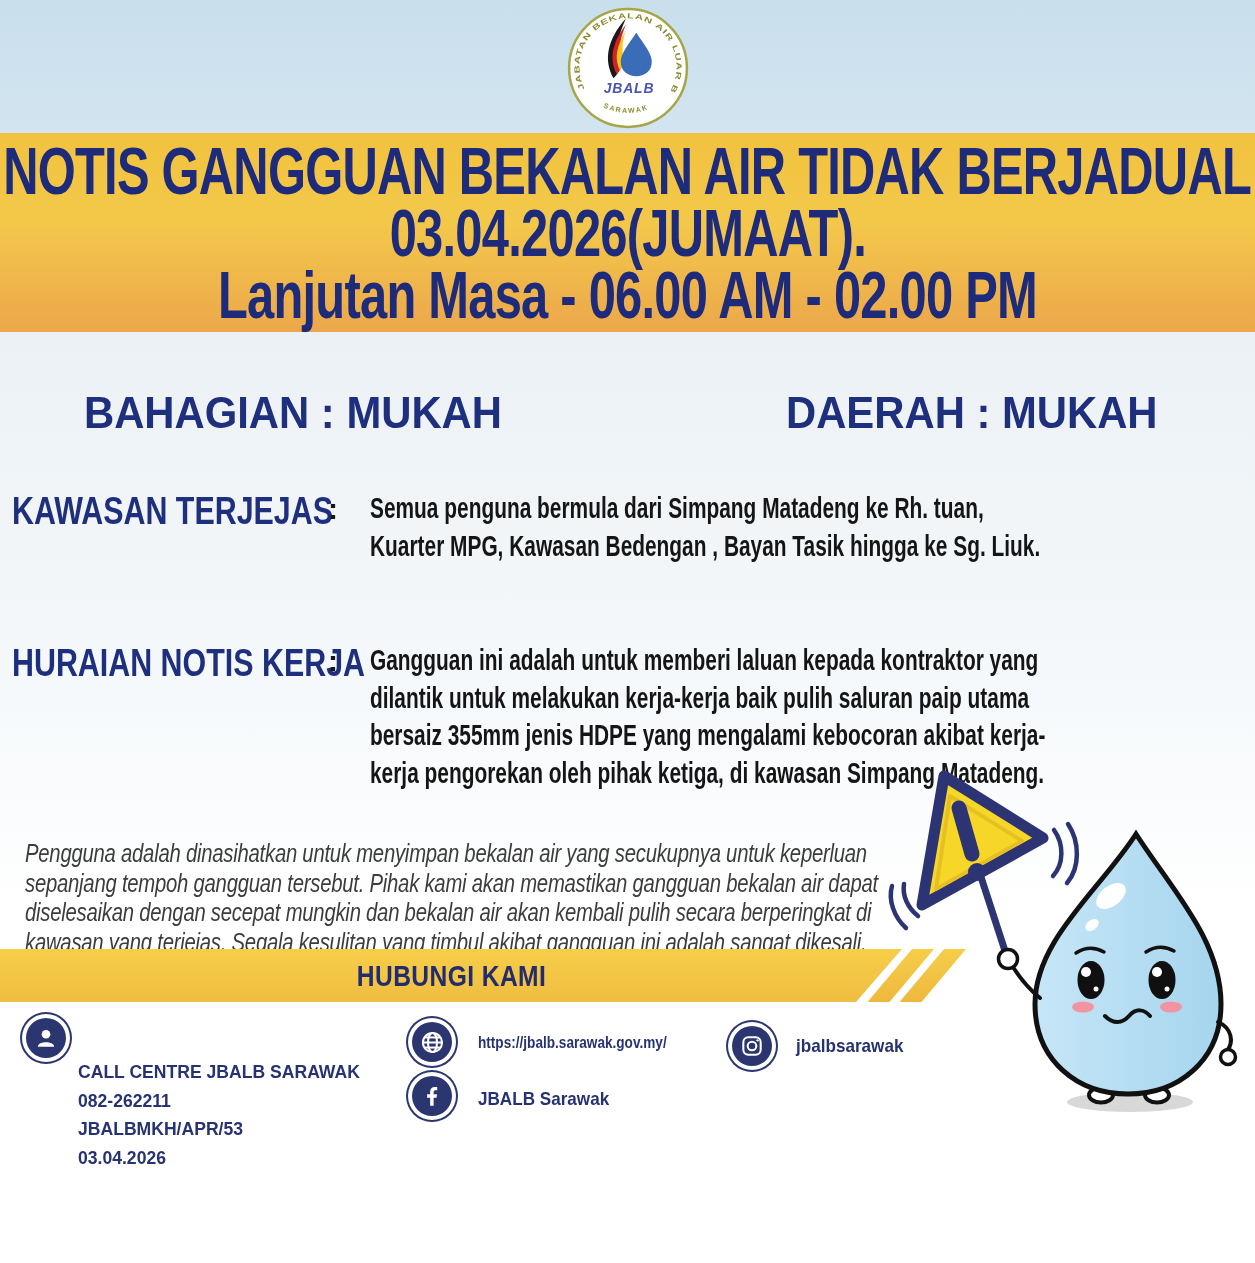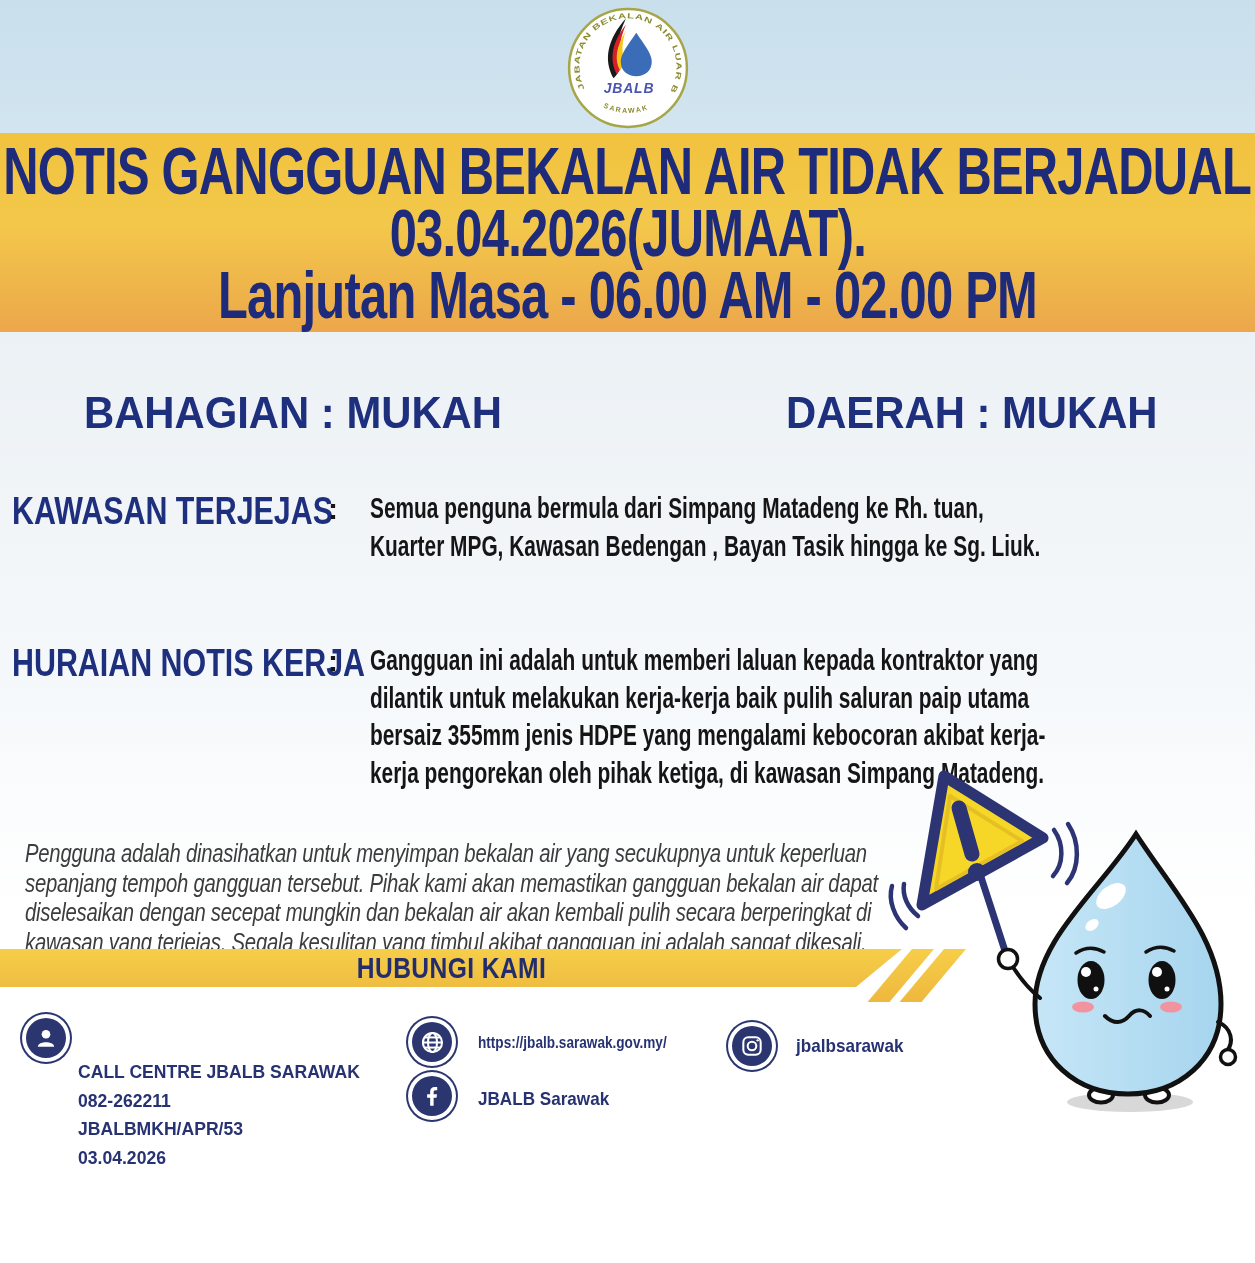--- a/index.html
+++ b/index.html
@@ -28,21 +28,21 @@
     white-space:nowrap;transform:scaleX(0.80);transform-origin:top left;left:12px;}
   .sec-colon{position:absolute;left:328px;color:#151515;font-weight:bold;font-size:30px;}
   .sec-text{position:absolute;left:370px;width:1250px;color:#151515;font-weight:bold;
     font-size:29px;line-height:37.5px;white-space:pre-line;
     transform:scaleX(0.72);transform-origin:top left;}
   
   .disclaimer{position:absolute;left:25px;top:839px;width:1200px;color:#3c3c3c;
     font-style:italic;font-size:26px;line-height:29.5px;white-space:pre-line;
     transform:scaleX(0.78);transform-origin:top left;letter-spacing:-0.3px;}
   
-  .contact-bar{position:absolute;left:0;top:949px;width:902px;height:38px;
+  .contact-bar{position:absolute;left:0;top:949px;width:902px;height:53px;
     background:linear-gradient(180deg,#f6ce49 0%,#efbd41 100%);
     clip-path:polygon(0 0,100% 0,calc(100% - 46px) 100%,0 100%);
     display:flex;align-items:center;justify-content:center;}
   .contact-bar .hk{color:#232d6e;font-weight:bold;font-size:30px;white-space:nowrap;
     transform:scaleX(0.82);letter-spacing:0.5px;}
   .stripe{position:absolute;top:949px;width:22px;height:53px;
     background:linear-gradient(180deg,#f6ce49 0%,#eeb83e 100%);
     transform:skewX(-40deg);transform-origin:top left;}
   .stripe.s1{left:912px;}
   .stripe.s2{left:944px;}

